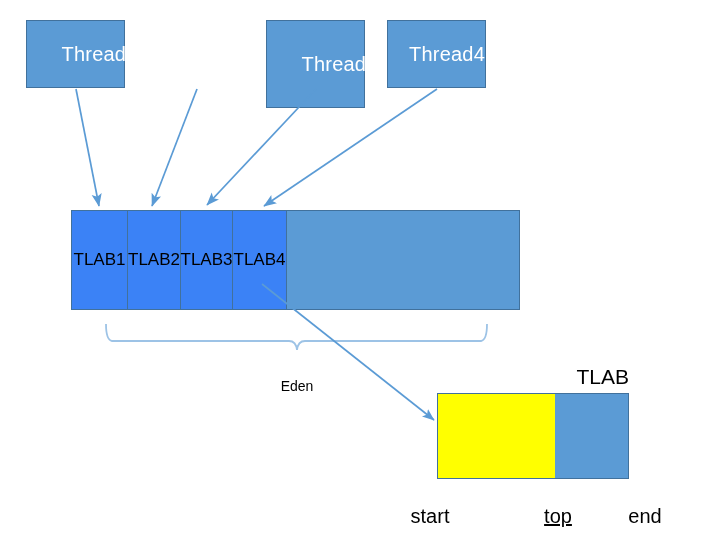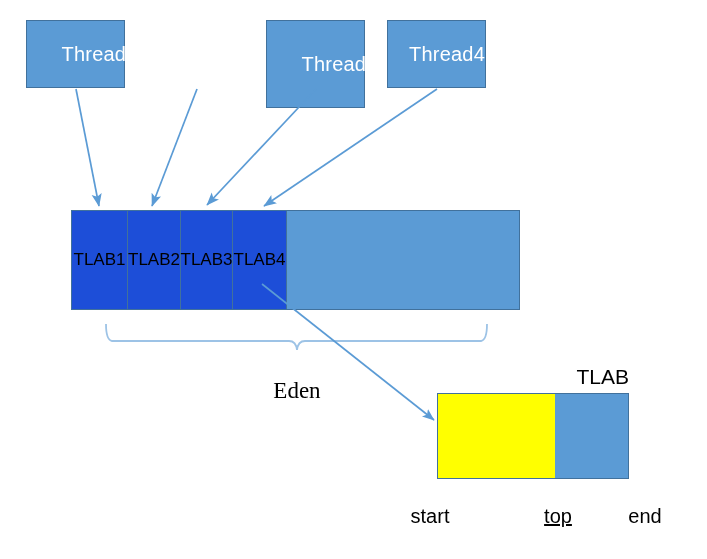--- a/index.html
+++ b/index.html
@@ -36,21 +36,21 @@
     width: 449px;
     height: 100px;
     background: #5b9bd5;
     border: 1px solid #41719c;
     box-sizing: border-box;
   }
   .tlab-cell {
     position: absolute;
     top: 0;
     height: 100%;
-    background: #1d4ed8;
+    background: #3b82f6;
     border-right: 1px solid #41719c;
     box-sizing: border-box;
     display: flex;
     align-items: center;
     justify-content: center;
     color: #000000;
     font-size: 17px;
     white-space: nowrap;
   }
   .tlab-detail {
@@ -87,23 +87,22 @@
     color: #000000;
     text-align: right;
     transform: translateX(-50%);
   }
   .eden-label {
     position: absolute;
     left: 257px;
     top: 378px;
     width: 80px;
     text-align: center;
-    font-size: 23px;
+    font-size: 14px;
     color: #000000;
-    font-family: Liberation Serif, serif;
   }
   svg.overlay {
     position: absolute;
     left: 0;
     top: 0;
     width: 707px;
     height: 559px;
     pointer-events: none;
   }
 </style>

